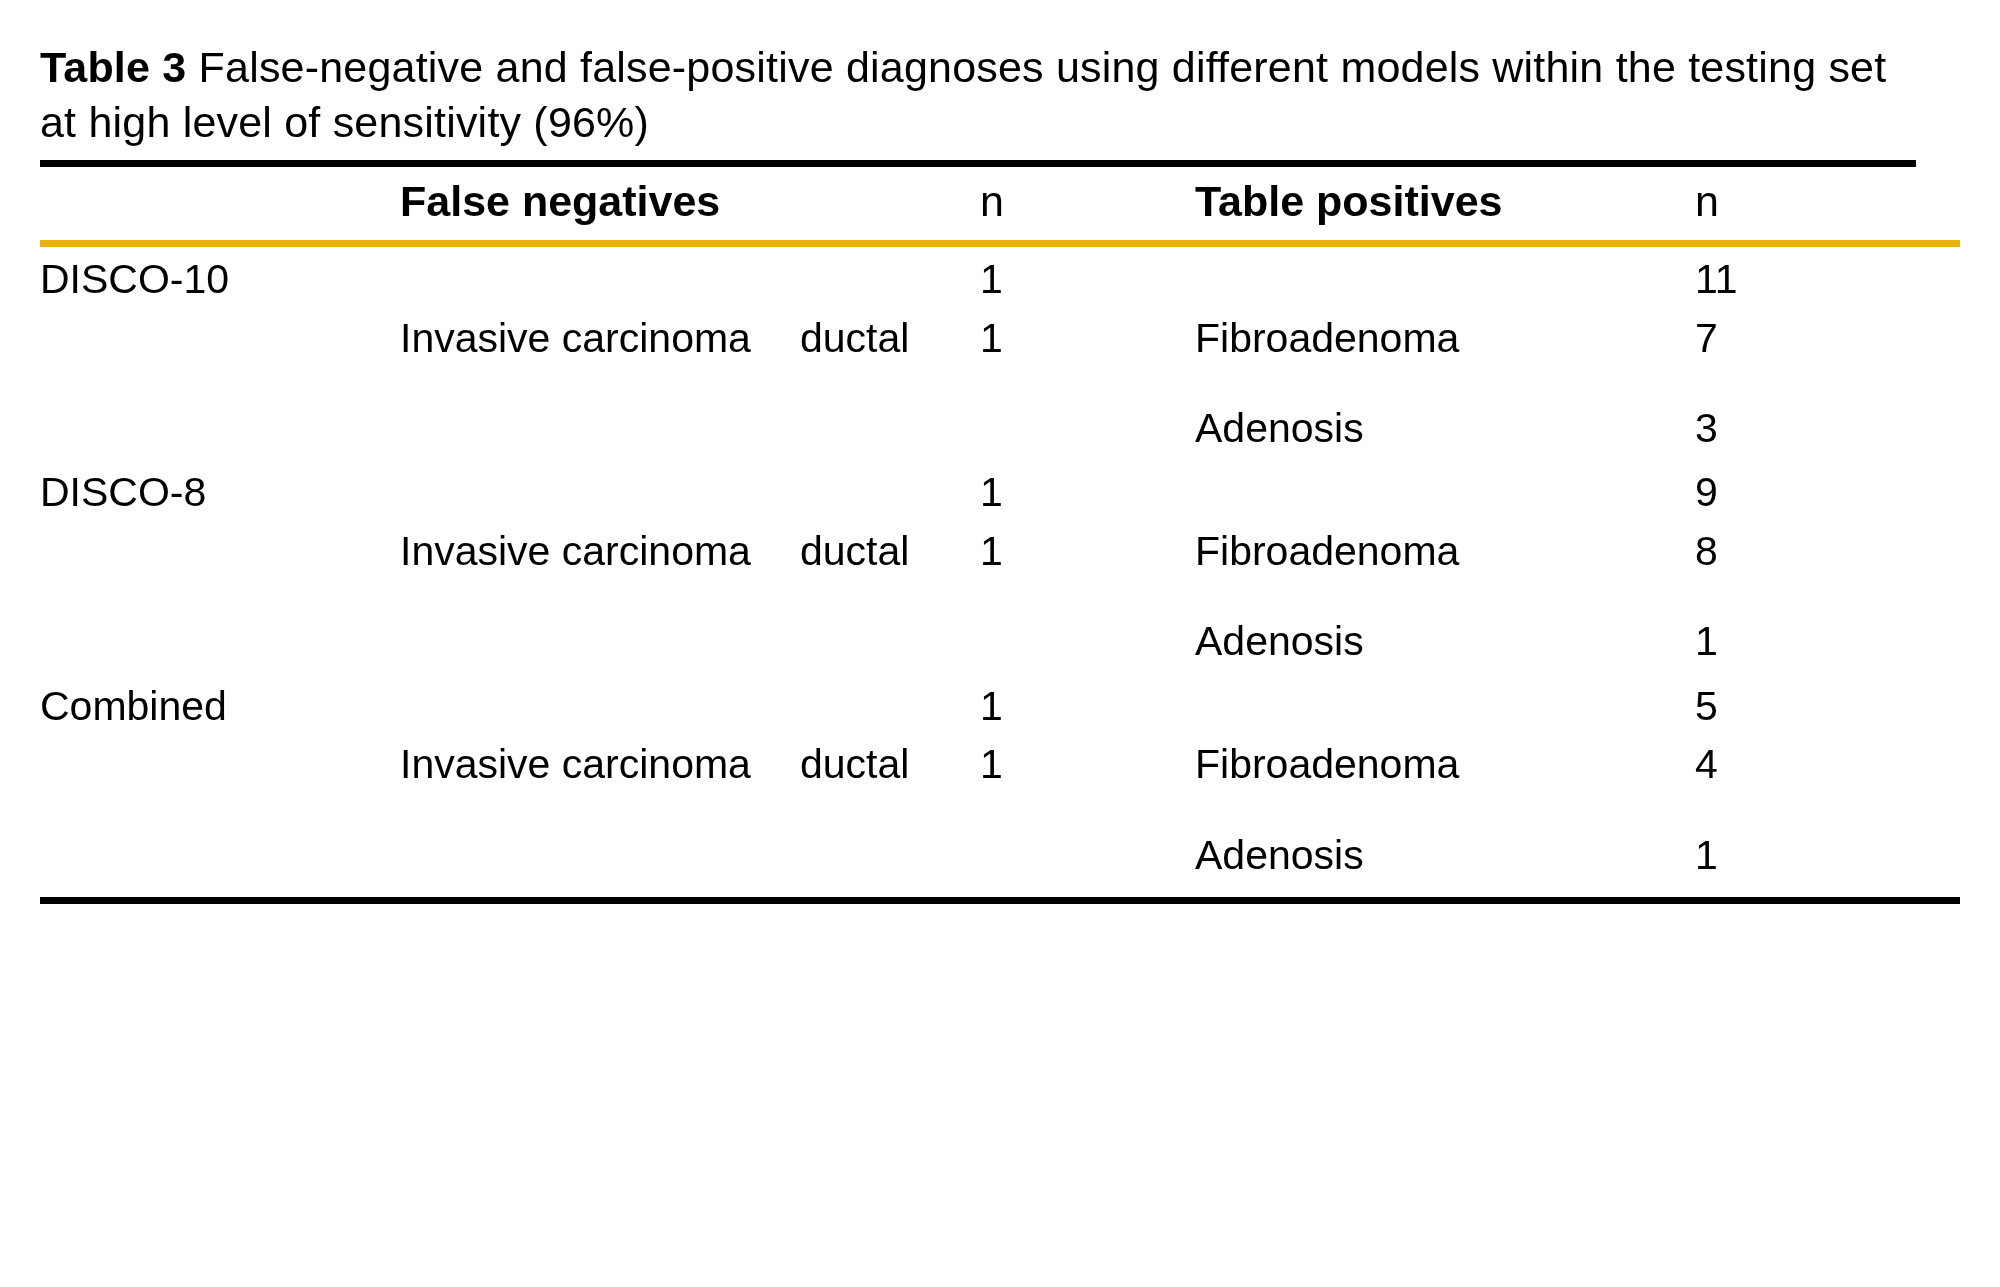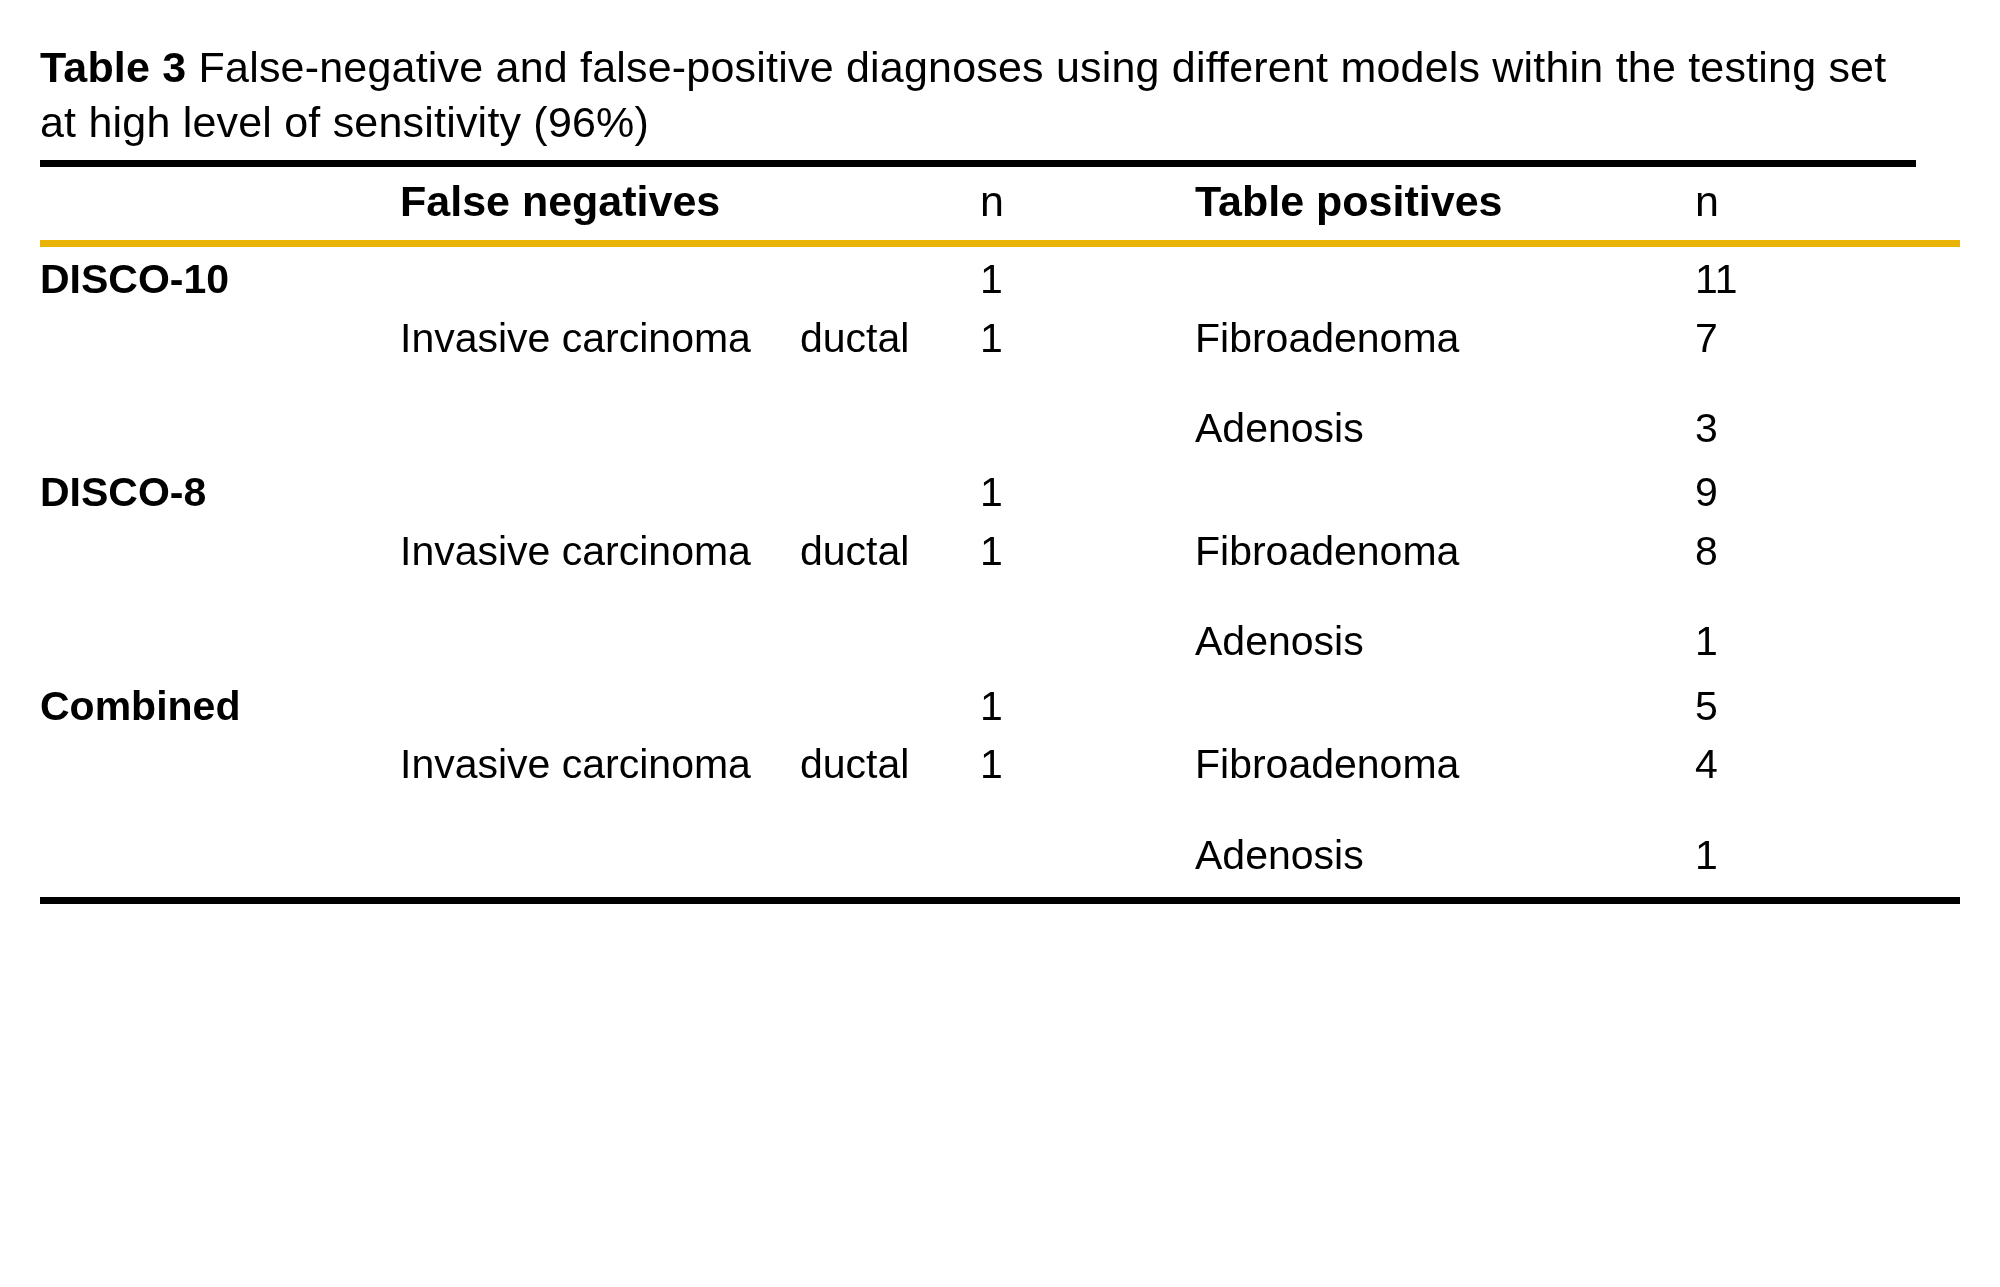--- a/index.html
+++ b/index.html
@@ -63,21 +63,21 @@
   }
   tbody td {
     padding: 6px 0 6px 0;
     vertical-align: top;
     line-height: 1.28;
     font-size: 41px;
   }
   tbody tr.sub td {
     padding-top: 0;
   }
-  .model-cell { white-space: nowrap; font-weight: bold; }
+  .model-cell { white-space: nowrap; }
   .fn-cell { padding-right: 10px; margin-top: 48px; }
   .spacer-row td { height: 26px; padding: 0; }
   .rule-thick-bottom {
     border-top: 7px solid #000;
     width: 1920px;
     margin-top: 10px;
   }
 </style>
 </head>
 <body>

